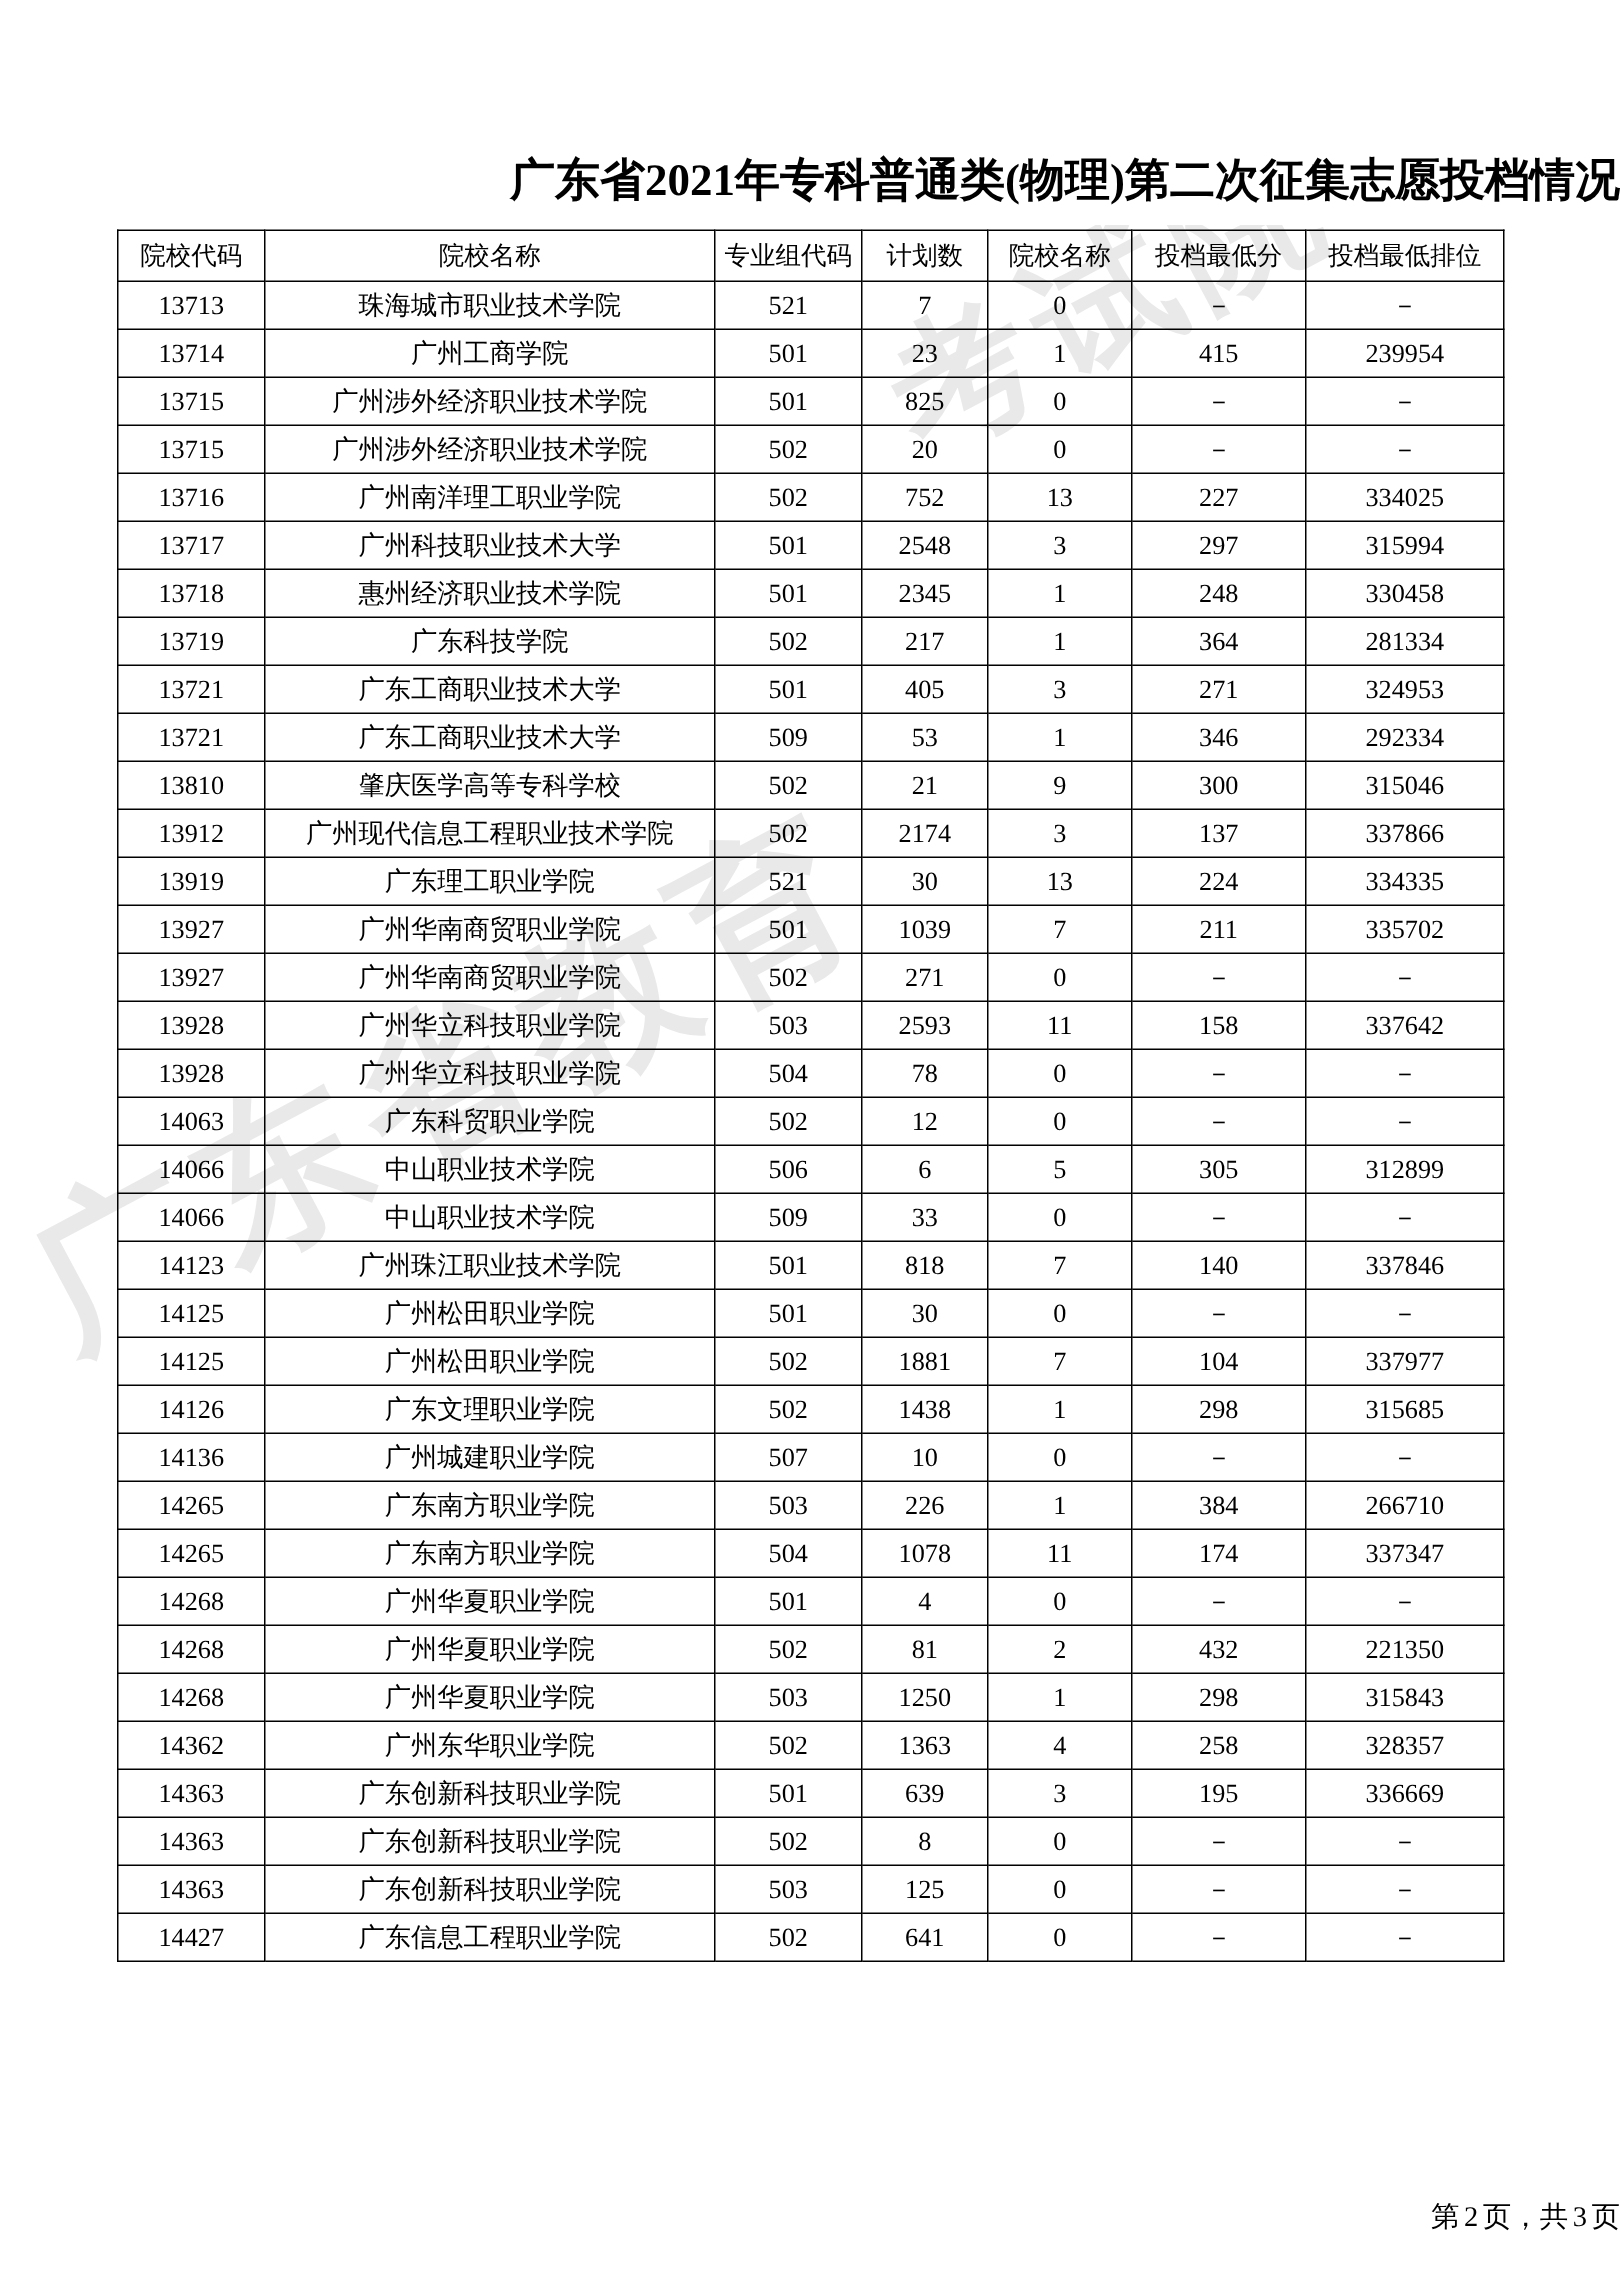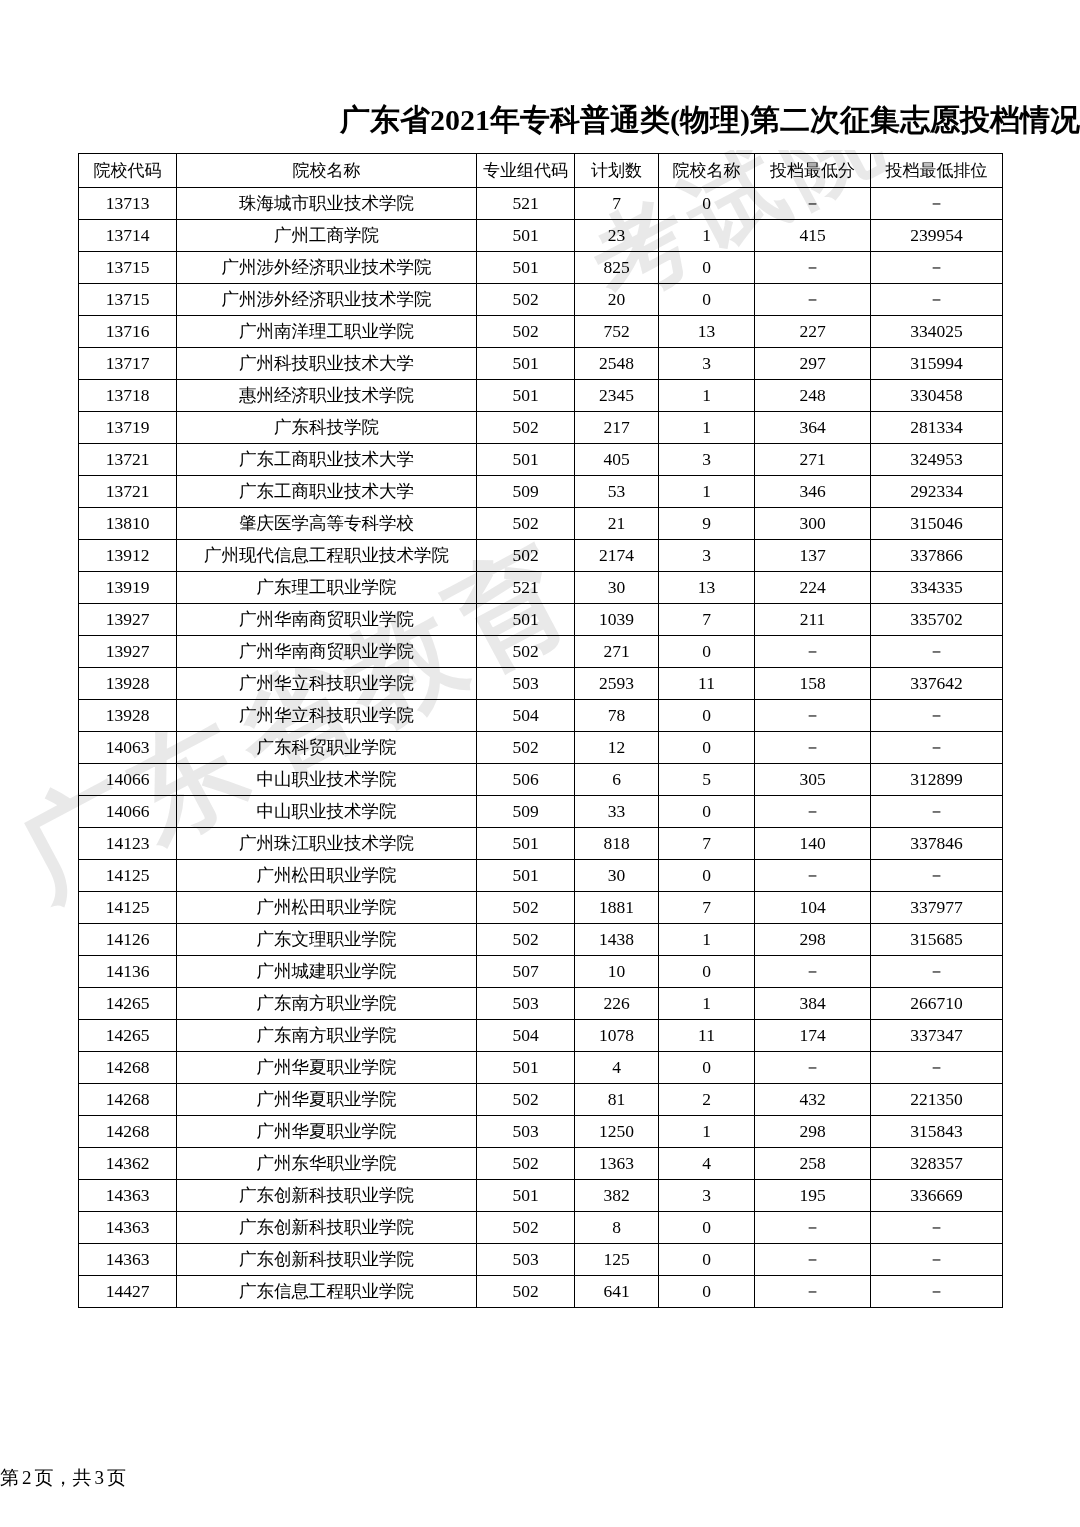--- a/index.html
+++ b/index.html
@@ -96,21 +96,21 @@
   col.c2 { width: 98px; }
   col.c3 { width: 84px; }
   col.c4 { width: 96px; }
   col.c5 { width: 116px; }
   col.c6 { width: 132px; }
   .footer {
     position: absolute;
     bottom: 36px;
     left: 0;
     width: 1080px;
-    text-align: left;
+    text-align: right;
     font-size: 19px;
     z-index: 10;
     font-family: "Liberation Serif", "DejaVu Serif", serif;
   }
   .footer .num { margin: 0 3px; }
 </style>
 </head>
 <body>
 
 <div class="page">
@@ -421,21 +421,21 @@
             <td>502</td>
             <td>1363</td>
             <td>4</td>
             <td>258</td>
             <td>328357</td>
           </tr>
           <tr>
             <td>14363</td>
             <td>广东创新科技职业学院</td>
             <td>501</td>
-            <td>382</td>
+            <td>639</td>
             <td>3</td>
             <td>195</td>
             <td>336669</td>
           </tr>
           <tr>
             <td>14363</td>
             <td>广东创新科技职业学院</td>
             <td>502</td>
             <td>8</td>
             <td>0</td>

